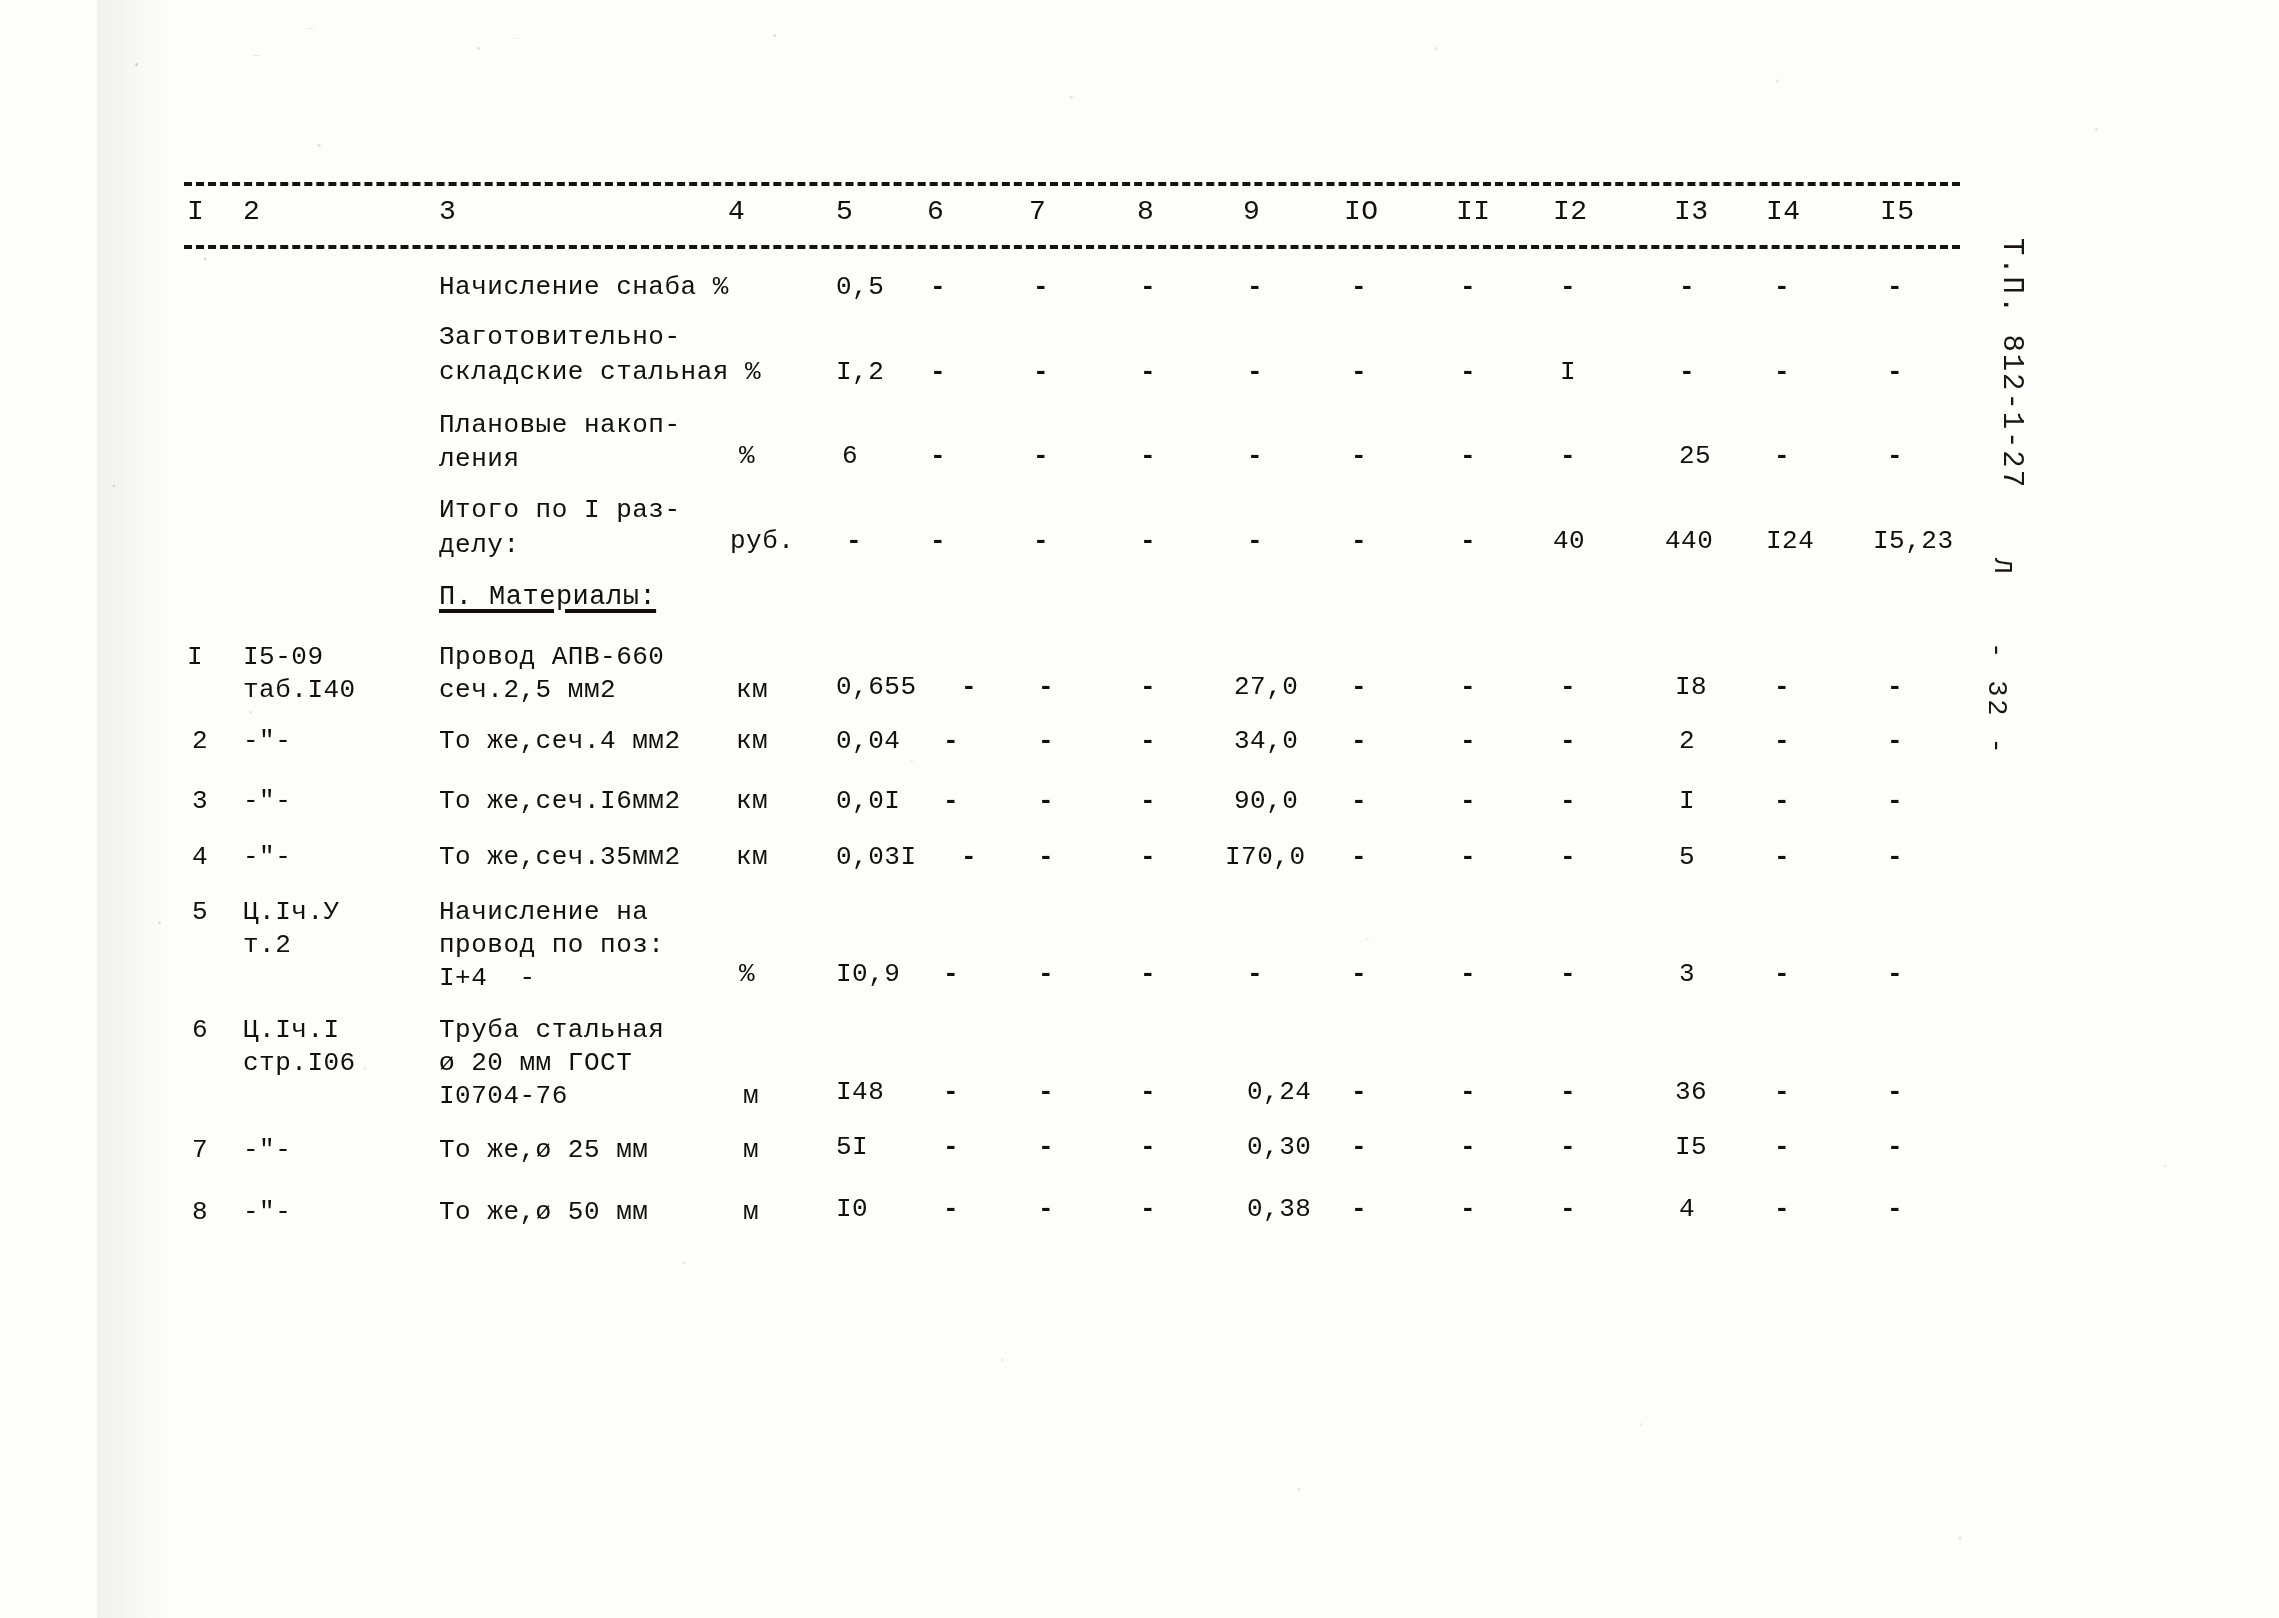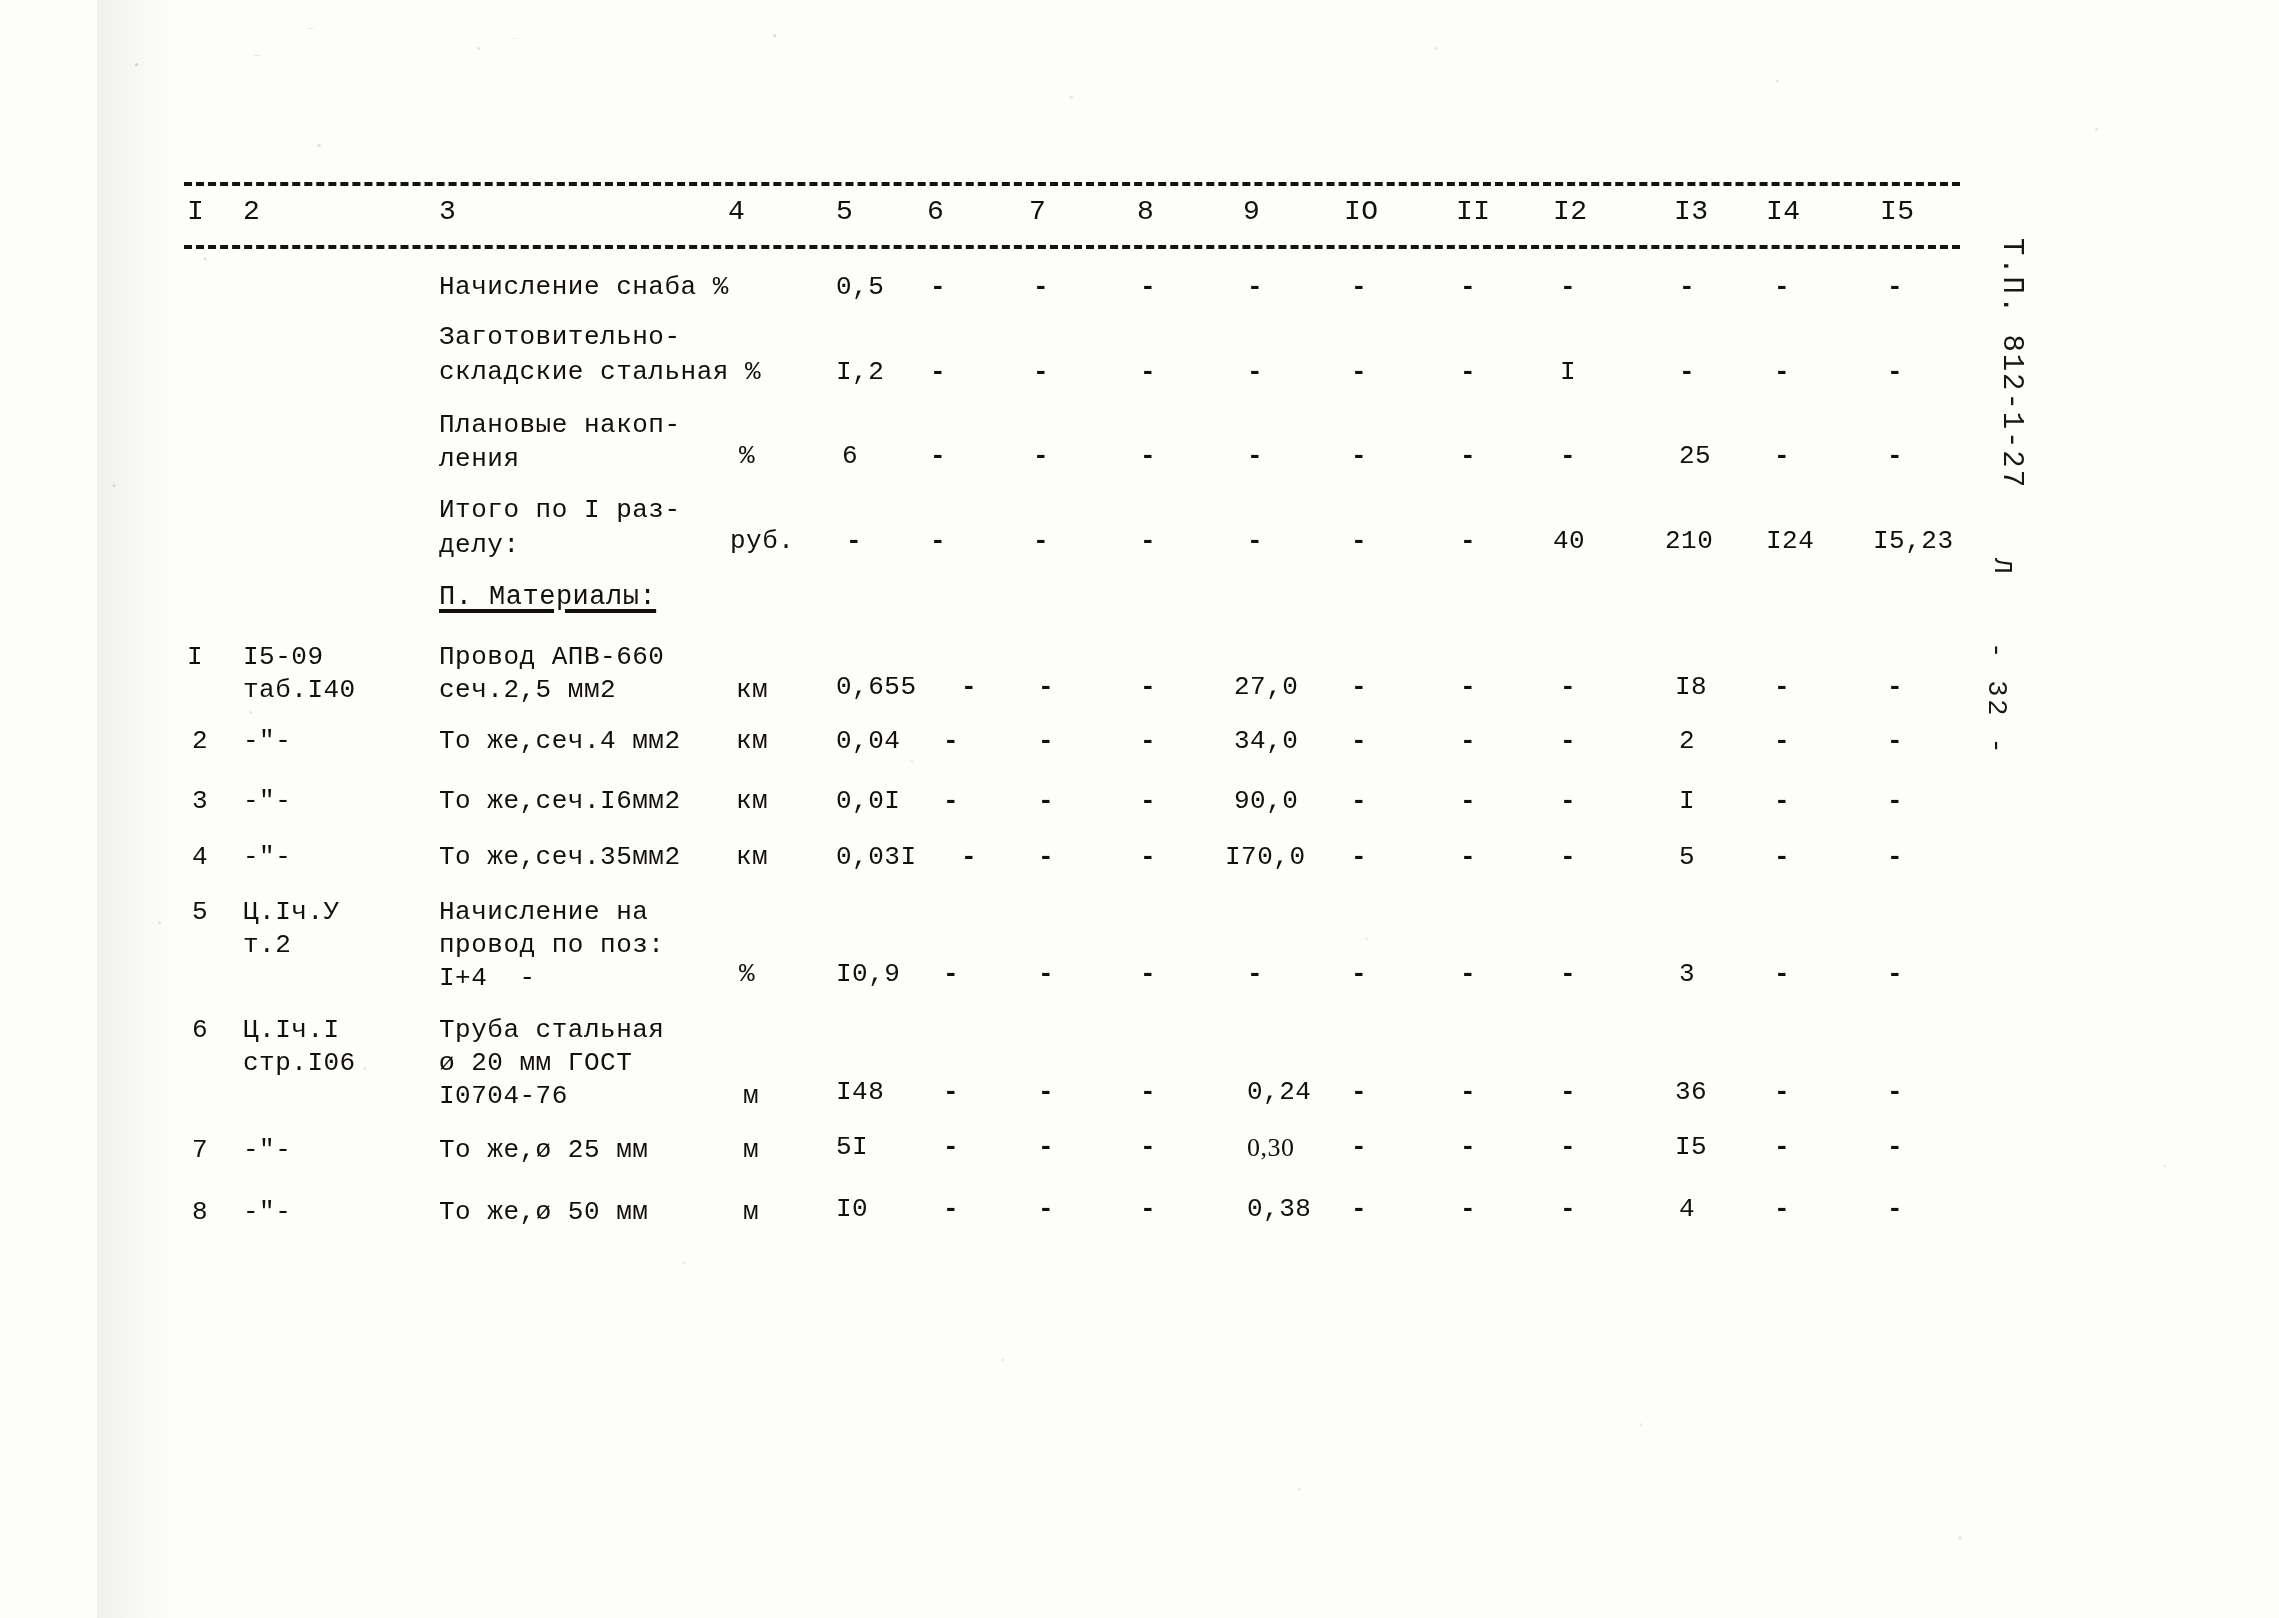--- a/index.html
+++ b/index.html
@@ -195,21 +195,21 @@
     <div class="cell row-label" style="left:439px; top:528px;">делу:</div>
     <div class="cell" style="left:730px; top:524px;">руб.</div>
     <div class="cell num dash" style="left:846px;  top:524px;">-</div>
     <div class="cell num dash" style="left:930px;  top:524px;">-</div>
     <div class="cell num dash" style="left:1033px; top:524px;">-</div>
     <div class="cell num dash" style="left:1140px; top:524px;">-</div>
     <div class="cell num dash" style="left:1247px; top:524px;">-</div>
     <div class="cell num dash" style="left:1351px; top:524px;">-</div>
     <div class="cell num dash" style="left:1460px; top:524px;">-</div>
     <div class="cell num" style="left:1553px; top:524px;">40</div>
-    <div class="cell num" style="left:1665px; top:524px;">210</div>
+    <div class="cell num" style="left:1665px; top:524px;">440</div>
     <div class="cell num" style="left:1766px; top:524px;">I24</div>
     <div class="cell num" style="left:1873px; top:524px;">I5,23</div>
 
     <div class="cell underline-head" style="left:439px; top:580px;">П. Материалы:</div>
 
     <div class="cell" style="left:187px; top:640px;">I</div>
     <div class="cell" style="left:243px; top:640px;">I5-09</div>
     <div class="cell" style="left:243px; top:673px;">таб.I40</div>
     <div class="cell row-label" style="left:439px; top:640px;">Провод АПВ-660</div>
     <div class="cell row-label" style="left:439px; top:673px;">сеч.2,5 мм2</div>
@@ -313,21 +313,21 @@
     <div class="cell num dash" style="left:1887px; top:1075px;">-</div>
 
     <div class="cell" style="left:192px; top:1133px;">7</div>
     <div class="cell" style="left:243px; top:1133px;">-"-</div>
     <div class="cell row-label" style="left:439px; top:1133px;">То же,ø 25 мм</div>
     <div class="cell" style="left:743px; top:1133px;">м</div>
     <div class="cell num" style="left:836px;  top:1130px;">5I</div>
     <div class="cell num dash" style="left:943px;  top:1130px;">-</div>
     <div class="cell num dash" style="left:1038px; top:1130px;">-</div>
     <div class="cell num dash" style="left:1140px; top:1130px;">-</div>
-    <div class="cell num" style="left:1247px; top:1130px;font-family:Liberation Serif, serif;">0,30</div>
+    <div class="cell num" style="left:1247px; top:1130px;">0,30</div>
     <div class="cell num dash" style="left:1351px; top:1130px;">-</div>
     <div class="cell num dash" style="left:1460px; top:1130px;">-</div>
     <div class="cell num dash" style="left:1560px; top:1130px;">-</div>
     <div class="cell num" style="left:1675px; top:1130px;">I5</div>
     <div class="cell num dash" style="left:1774px; top:1130px;">-</div>
     <div class="cell num dash" style="left:1887px; top:1130px;">-</div>
 
     <div class="cell" style="left:192px; top:1195px;">8</div>
     <div class="cell" style="left:243px; top:1195px;">-"-</div>
     <div class="cell row-label" style="left:439px; top:1195px;">То же,ø 50 мм</div>

